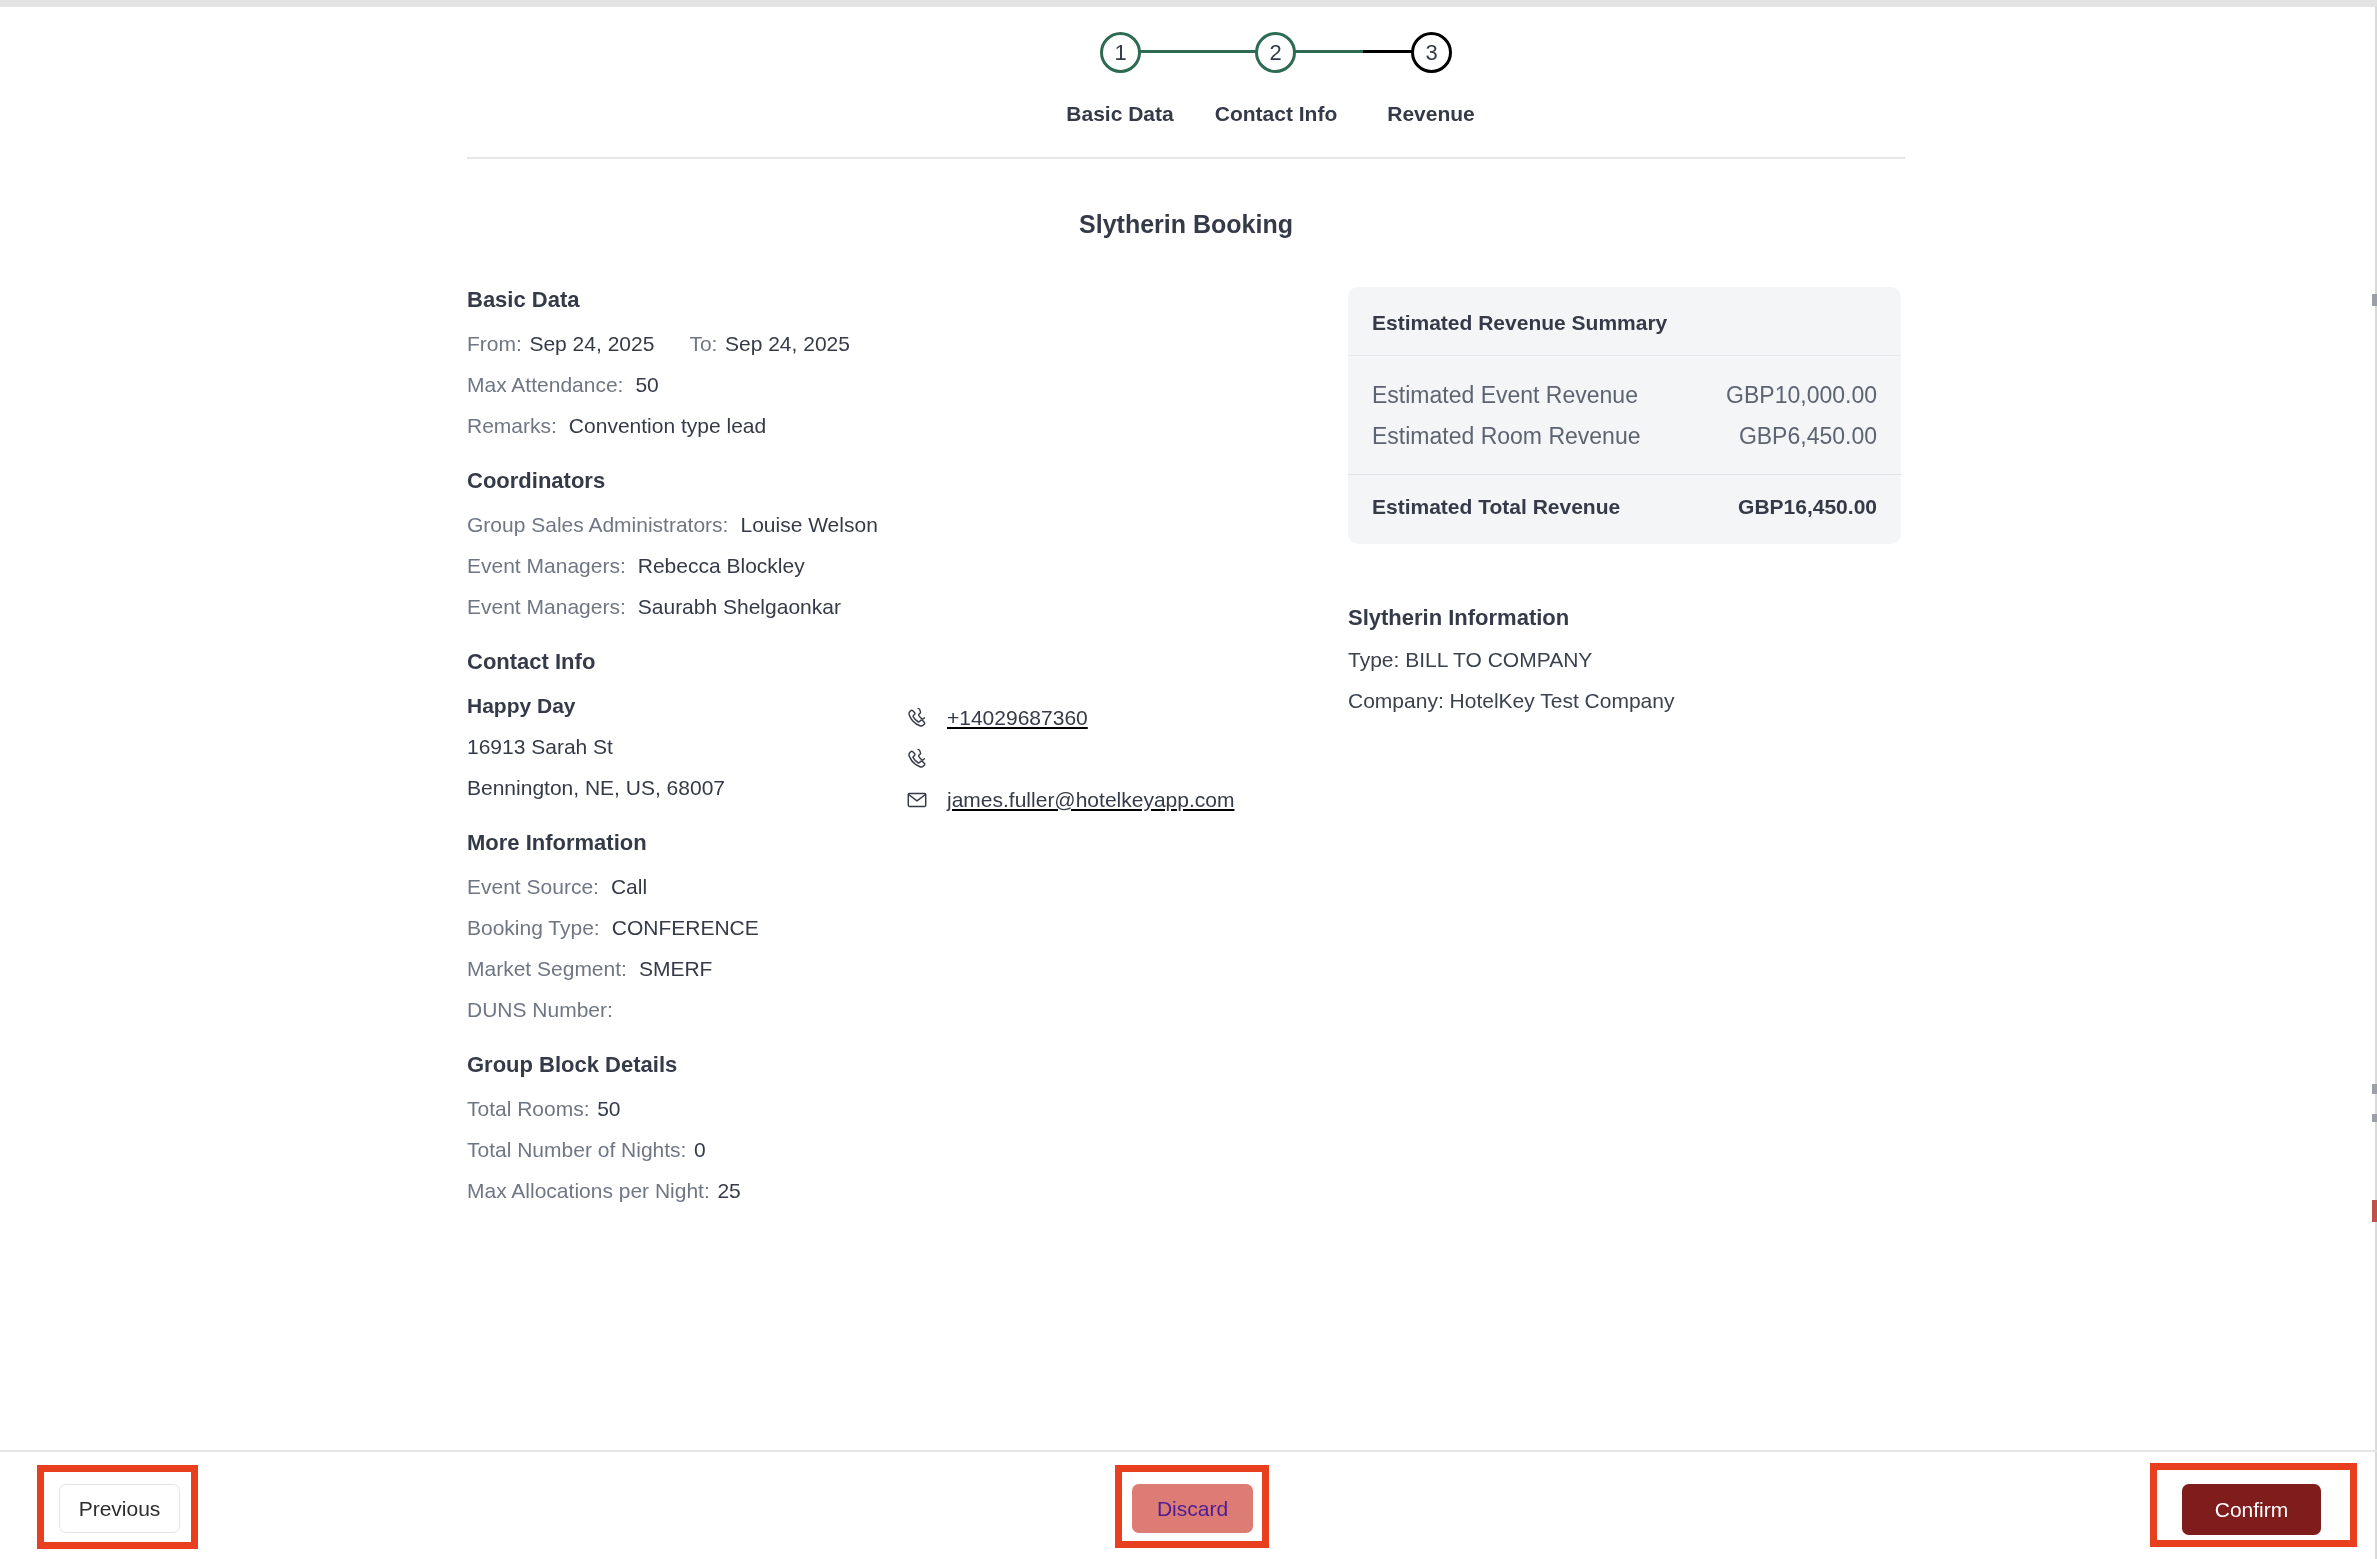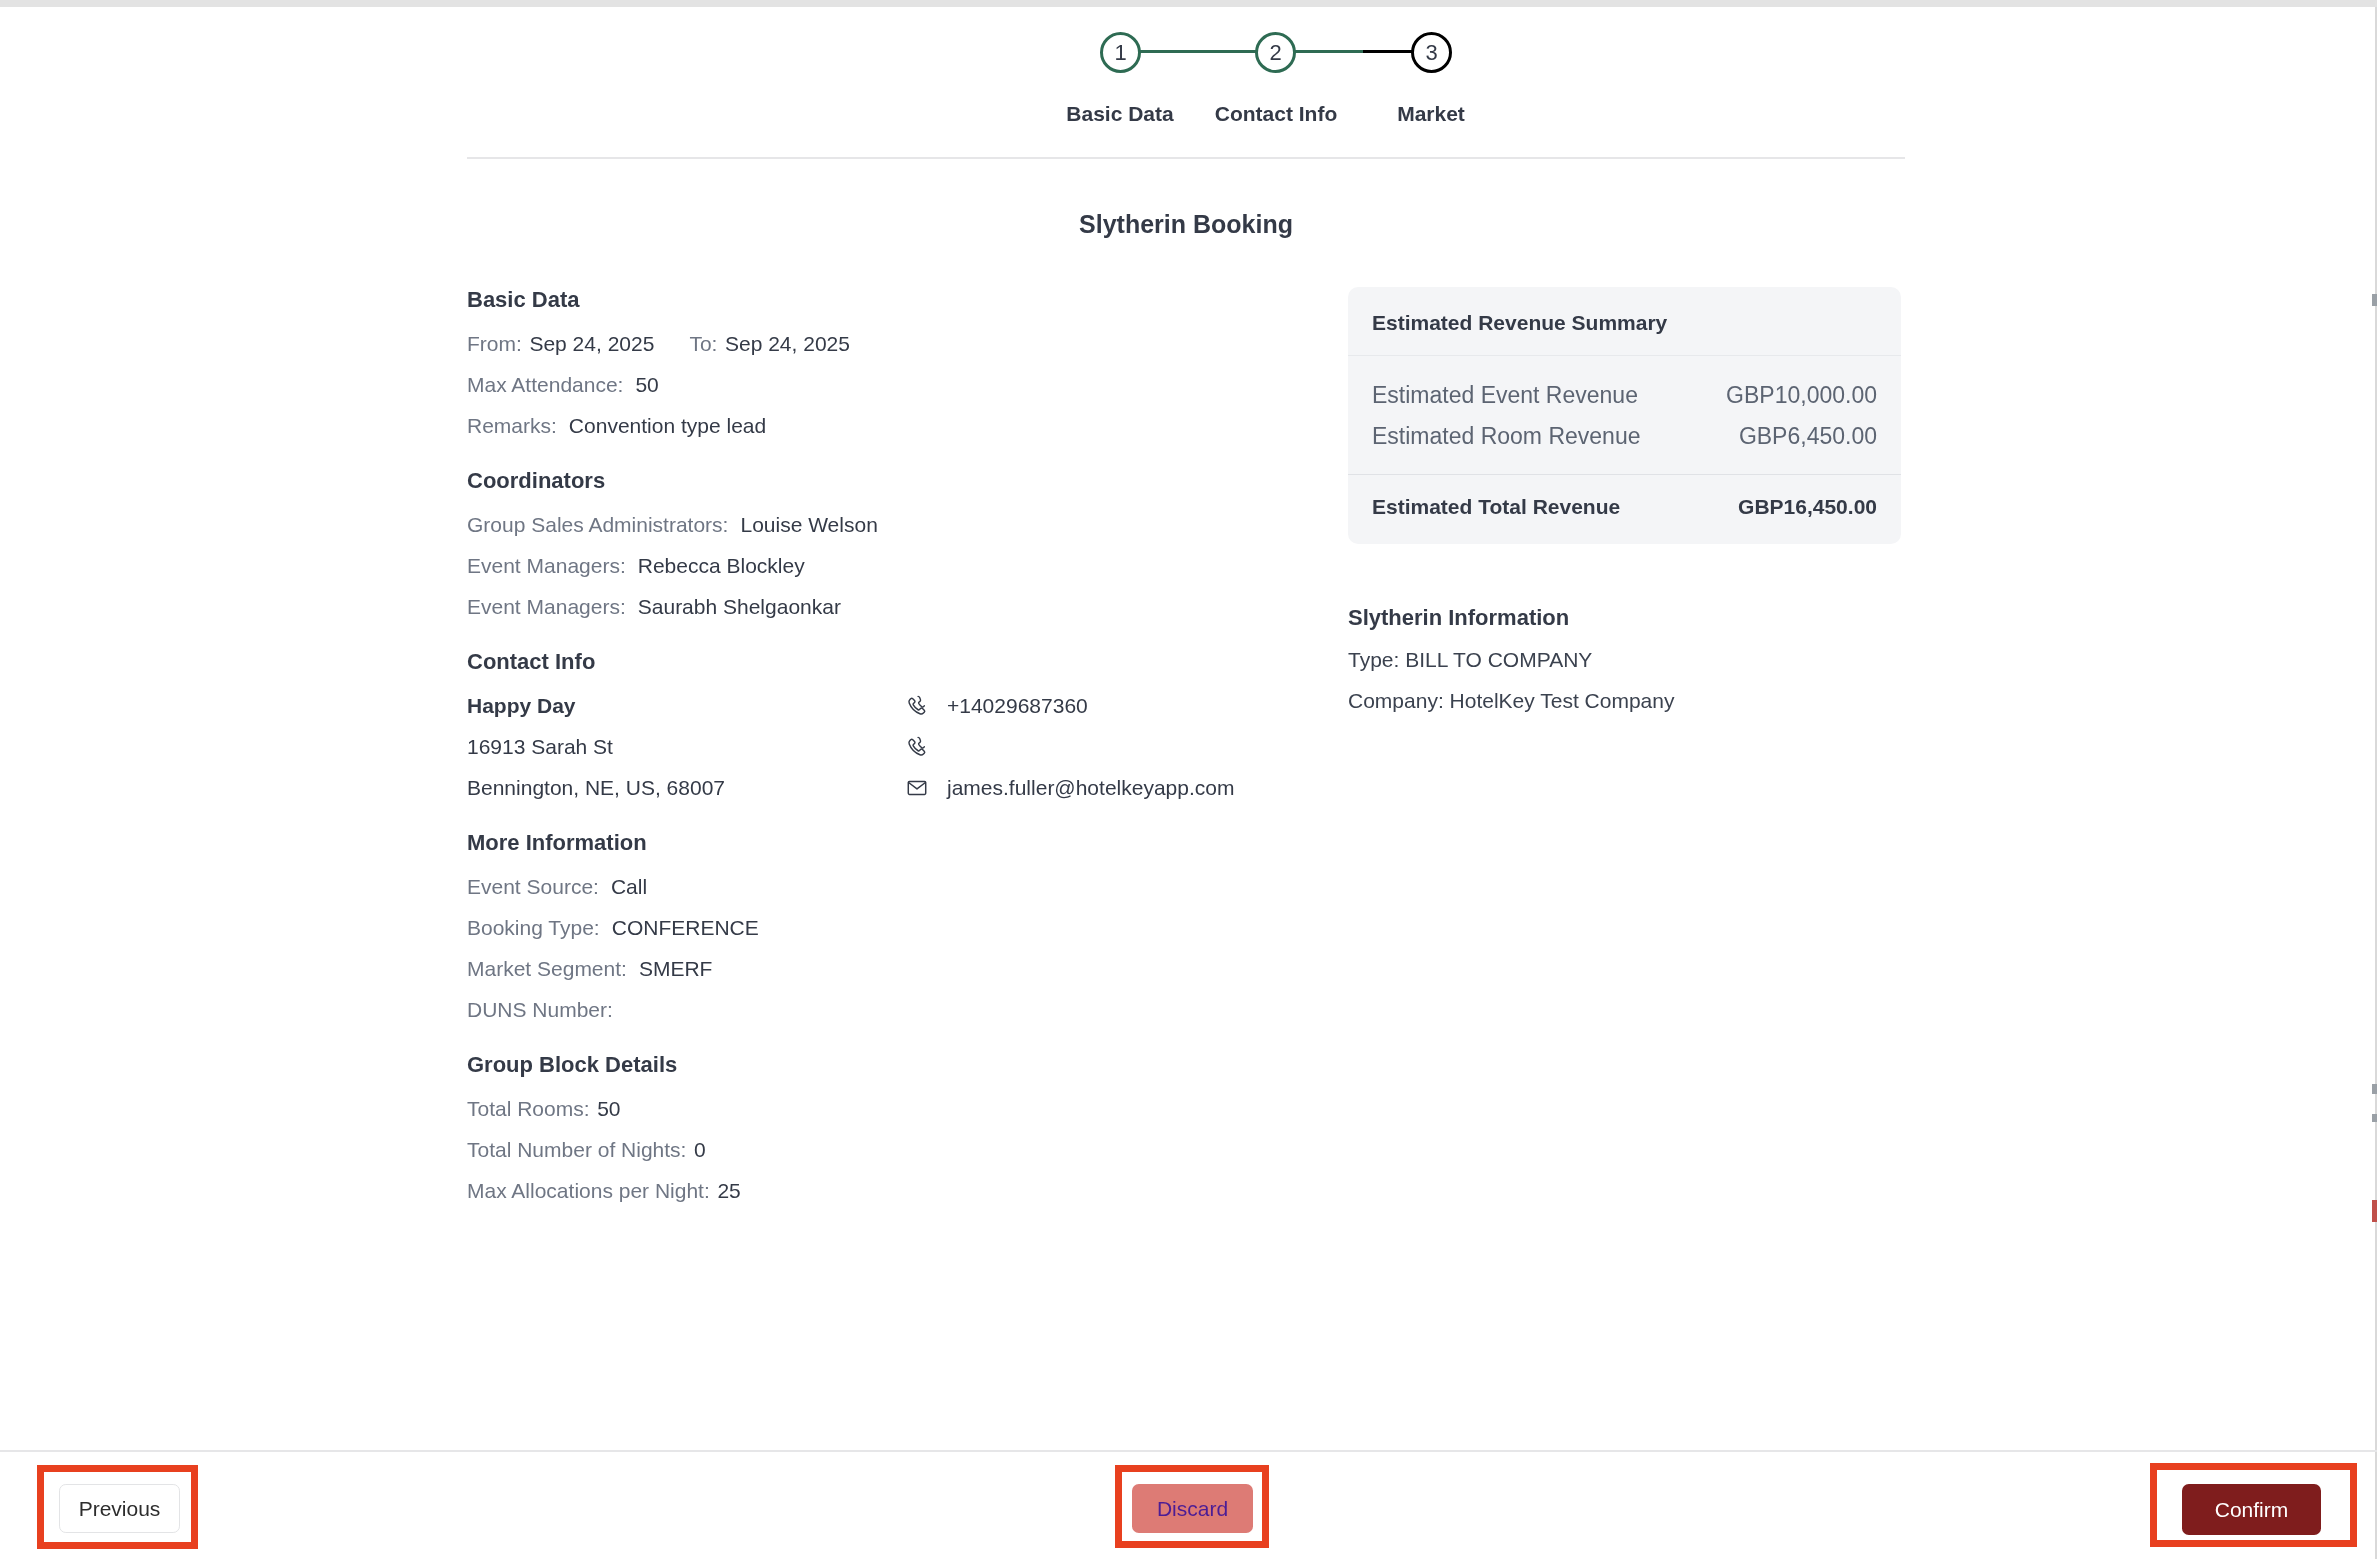--- a/index.html
+++ b/index.html
@@ -150,22 +150,23 @@
     color: #343a47;
     line-height: 41px;
   }
   .contact-line {
     font-size: 21px;
     line-height: 41px;
     color: #343a47;
   }
   .contact-right {
     position: absolute;
-    left: 439px; top: 0;
+    left: 439px; top: 12px;
     width: 389px;
+    text-decoration: underline;
   }
   .contact-item {
     display: flex;
     align-items: center;
     height: 41px;
     font-size: 21px;
     color: #343a47;
   }
   .contact-item .ci-icon {
     width: 29px;
@@ -310,21 +311,21 @@
       <div class="connector connector-1"></div>
       <div class="connector connector-2a"></div>
       <div class="connector connector-2b"></div>
       <div class="step step-1">1</div>
       <div class="step step-2">2</div>
       <div class="step step-3 active">3</div>
     </div>
     <div class="step-labels">
       <div class="step-label step-label-1">Basic Data</div>
       <div class="step-label step-label-2">Contact Info</div>
-      <div class="step-label step-label-3">Market</div>
+      <div class="step-label step-label-3">Revenue</div>
     </div>
   </div>
 
   <div class="header-divider"></div>
 
   <div class="event-title">Slytherin Booking</div>
 
   <div class="left-col">
 
     <div class="section">

